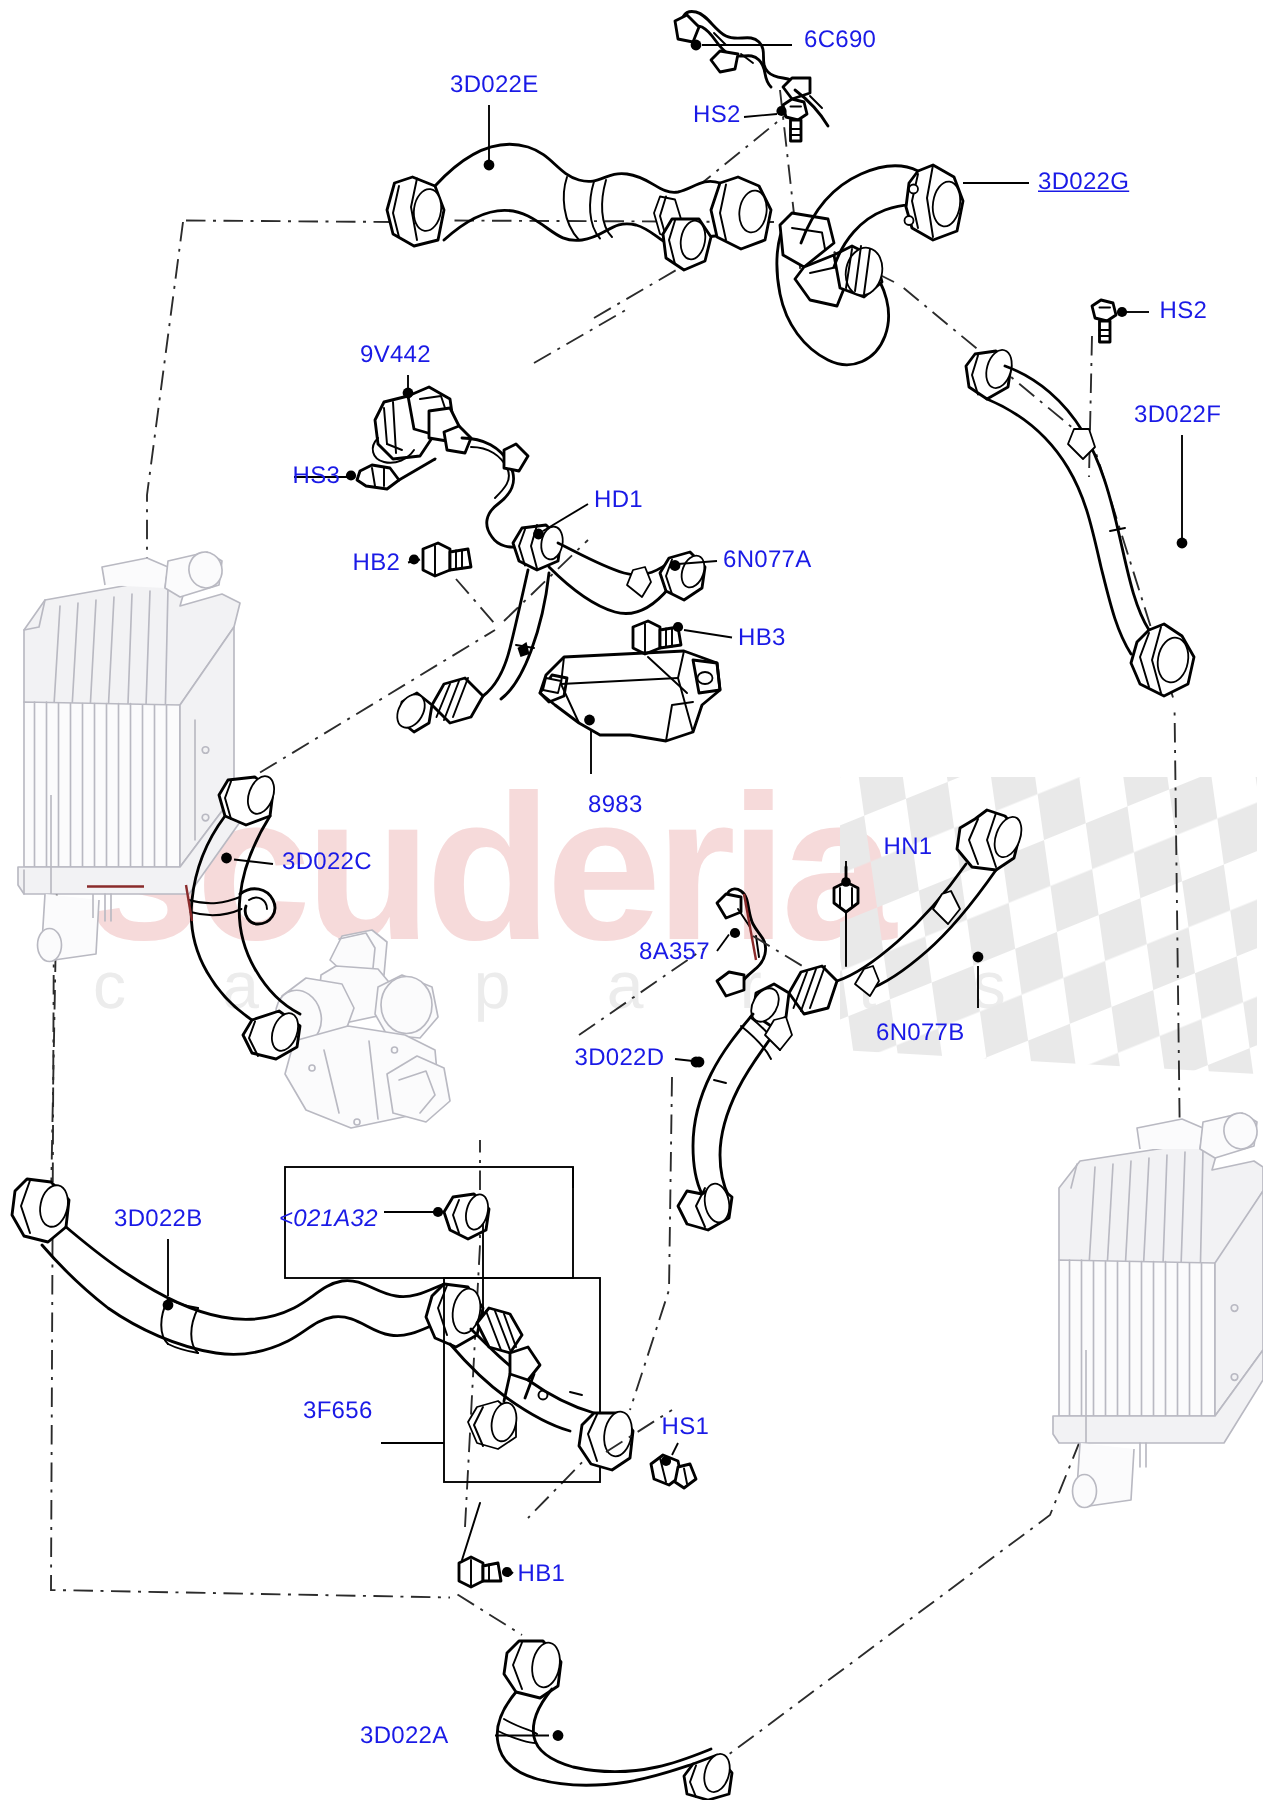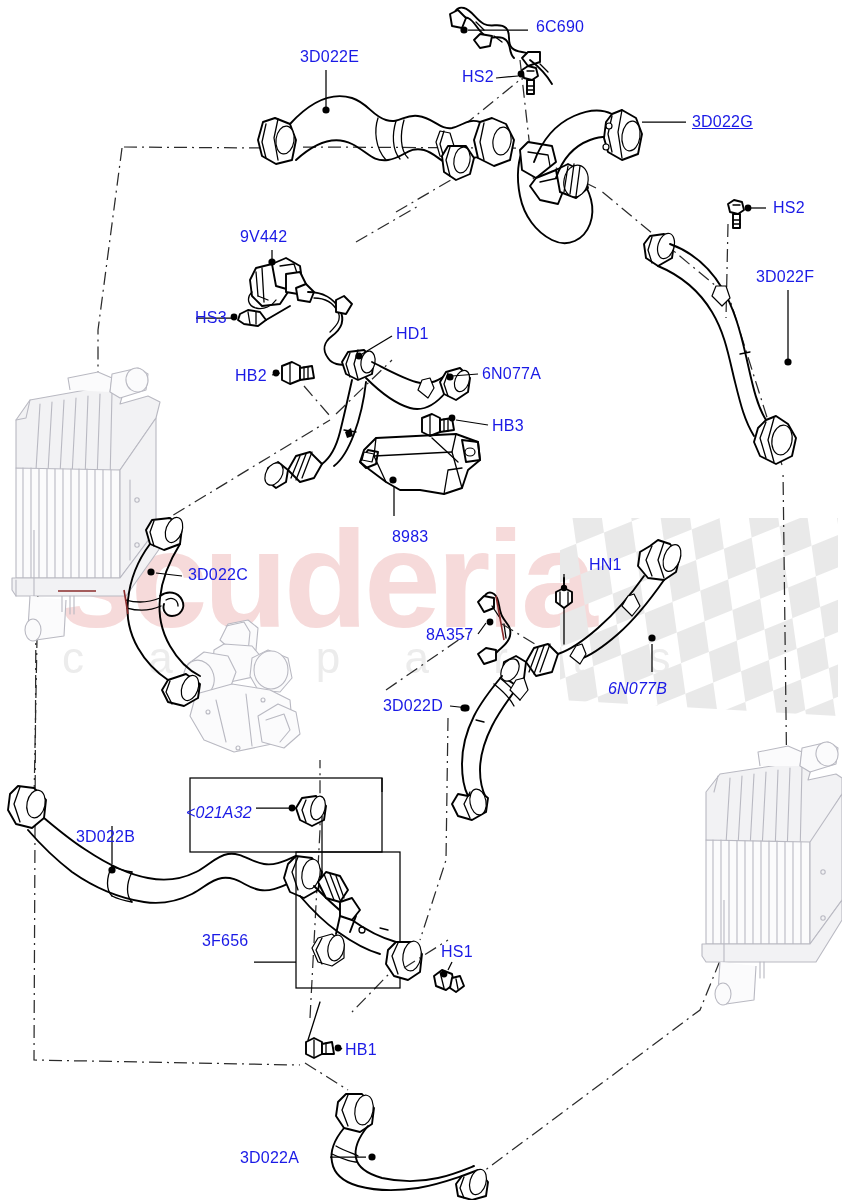--- a/index.html
+++ b/index.html
@@ -593,22 +593,22 @@
   <div class="lbl" style="left:240px;top:228px;text-align:center;">9V442</div>
   <div class="lbl" style="left:161px;top:309px;margin-left:34px;">HS3</div>
   <div class="lbl" style="left:396px;top:325px;">HD1</div>
   <div class="lbl" style="left:235px;top:367px;">HB2</div>
   <div class="lbl" style="left:482px;top:365px;">6N077A</div>
   <div class="lbl" style="left:492px;top:417px;">HB3</div>
   <div class="lbl" style="left:392px;top:528px;">8983</div>
   <div class="lbl" style="left:188px;top:566px;">3D022C</div>
   <div class="lbl" style="left:545px;top:556px;margin-left:44px;">HN1</div>
   <div class="lbl" style="left:426px;top:626px;">8A357</div>
-  <div class="lbl" style="left:608px;top:680px;font-style:italic;">6N077B</div>
+  <div class="lbl" style="left:584px;top:680px;">6N077B</div>
   <div class="lbl" style="left:383px;top:697px;">3D022D</div>
-  <div class="lbl" style="left:76px;top:804px;margin-top:24px;">3D022B</div>
+  <div class="lbl" style="left:76px;top:804px;">3D022B</div>
   <div class="lbl" style="left:186px;top:804px;font-style:italic;">&lt;021A32</div>
   <div class="lbl" style="left:202px;top:932px;">3F656</div>
   <div class="lbl" style="left:441px;top:943px;">HS1</div>
   <div class="lbl" style="left:345px;top:1041px;">HB1</div>
   <div class="lbl" style="left:240px;top:1149px;">3D022A</div>
 
 </div>
 
 </body></html>

